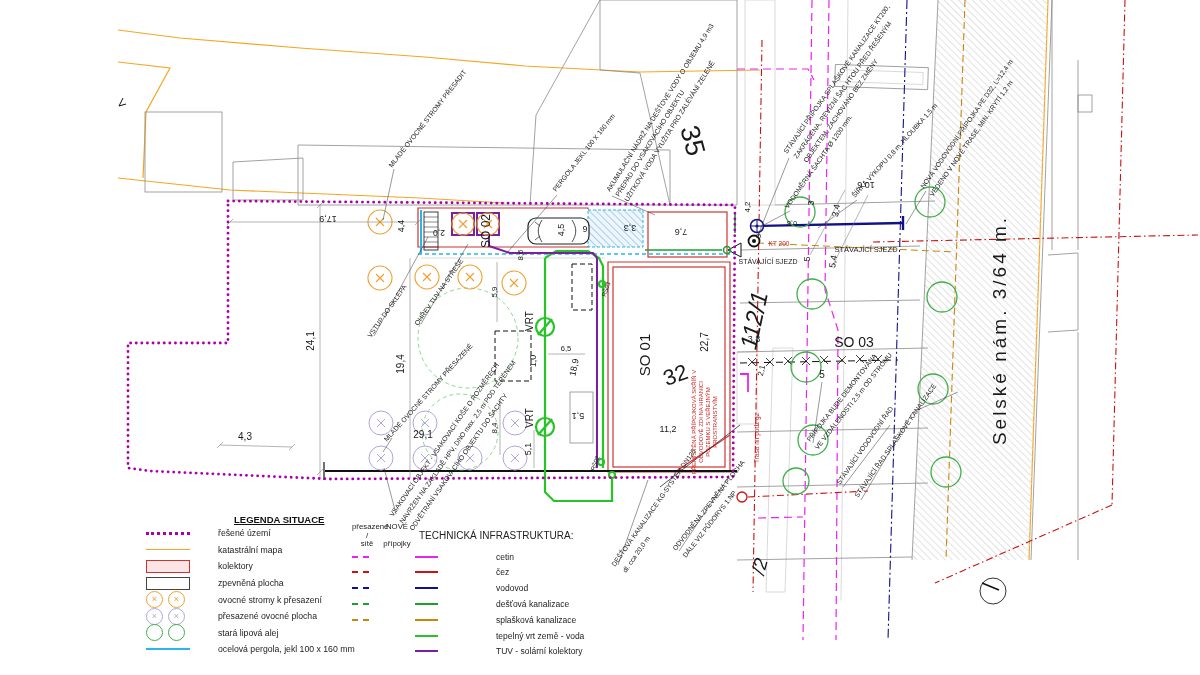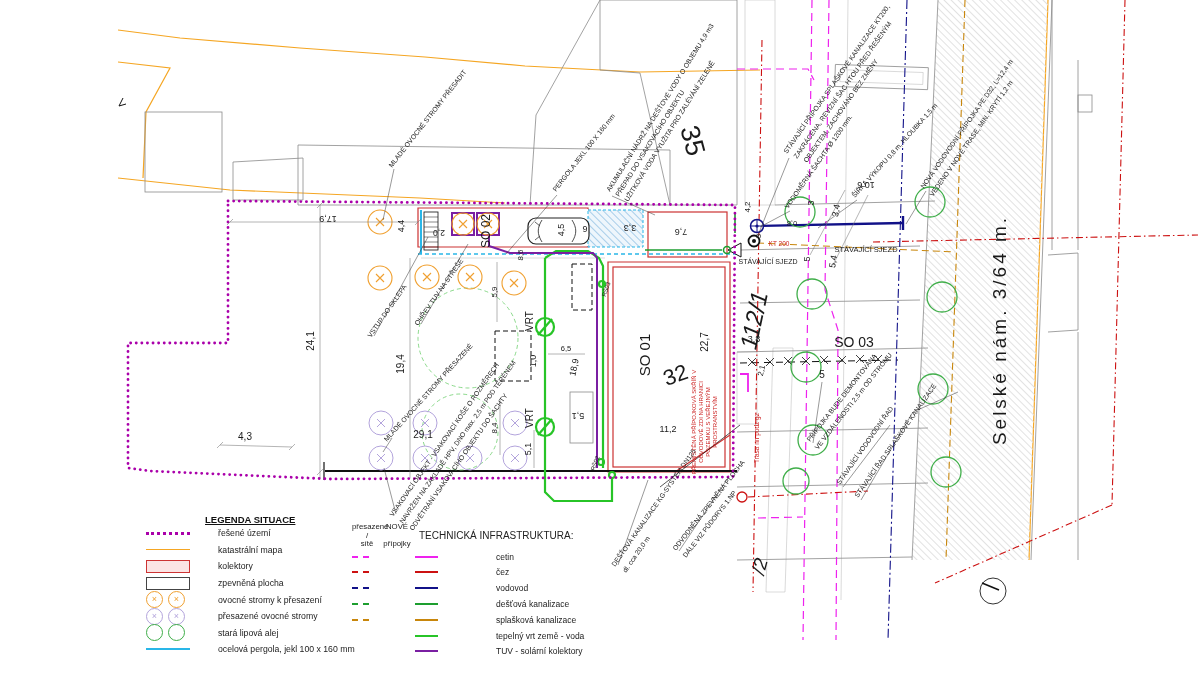--- a/index.html
+++ b/index.html
@@ -26,21 +26,21 @@
   .tuv{stroke:var(--tuv,#7a1fa2);stroke-width:2;fill:none;}
   .canopy{stroke:#6fcf6f;stroke-width:.8;stroke-dasharray:4 3;fill:none;}
   .treeo{stroke:var(--tree-orange,#f0a030);stroke-width:1.1;fill:none;}
   .treev{stroke:var(--tree-violet,#b3a4dc);stroke-width:1;fill:none;}
   .treeg{stroke:var(--tree-green,#3fae49);stroke-width:1.3;fill:none;}
   .redln{stroke:var(--novostavba,#cc3333);stroke-width:1.2;fill:none;}
   .blk{stroke:#111;fill:none;}
   .leader{stroke:#333;stroke-width:.5;fill:none;}
   
   .legend{position:absolute;left:146px;top:514px;width:230px;}
-  .ltitle{margin-left:59px;font-size:9.5px;font-weight:bold;text-decoration:underline;color:#111;}
+  .ltitle{margin-left:88px;font-size:9.5px;font-weight:bold;text-decoration:underline;color:#111;}
   .lrow{display:flex;align-items:center;height:16.6px;}
   .lsym{width:46px;display:flex;align-items:center;justify-content:flex-start;gap:5px;flex:none;}
   .llab{margin-left:26px;font-size:8.7px;color:#222;white-space:nowrap;}
   .sline{width:44px;height:0;}
   .s-dot{border-top:3px dotted var(--bound,#aa00aa);}
   .s-or{border-top:1.5px solid var(--katastr,#f5a623);}
   .s-cy{border-top:2px solid var(--pergola,#29b6e8);}
   .sbox{width:42px;height:11px;}
   .b-pink{background:var(--novostavba-fill,#fbe4e4);border:1px solid var(--novostavba,#cc3333);}
   .b-white{background:#fff;border:1px solid #444;}
@@ -465,21 +465,21 @@
       <span class="circ c-or">×</span>
       <span class="circ c-or">×</span>
     </span>
     <span class="llab">ovocné stromy k přesazení</span>
   </div>
   <div class="lrow">
     <span class="lsym">
       <span class="circ c-vi">×</span>
       <span class="circ c-vi">×</span>
     </span>
-    <span class="llab">přesazené ovocné stromy</span>
+    <span class="llab">přesazené ovocné plocha</span>
   </div>
   <div class="lrow">
     <span class="lsym">
       <span class="circ c-gr"></span>
       <span class="circ c-gr"></span>
     </span>
     <span class="llab">stará lipová alej</span>
   </div>
   <div class="lrow">
     <span class="lsym">

